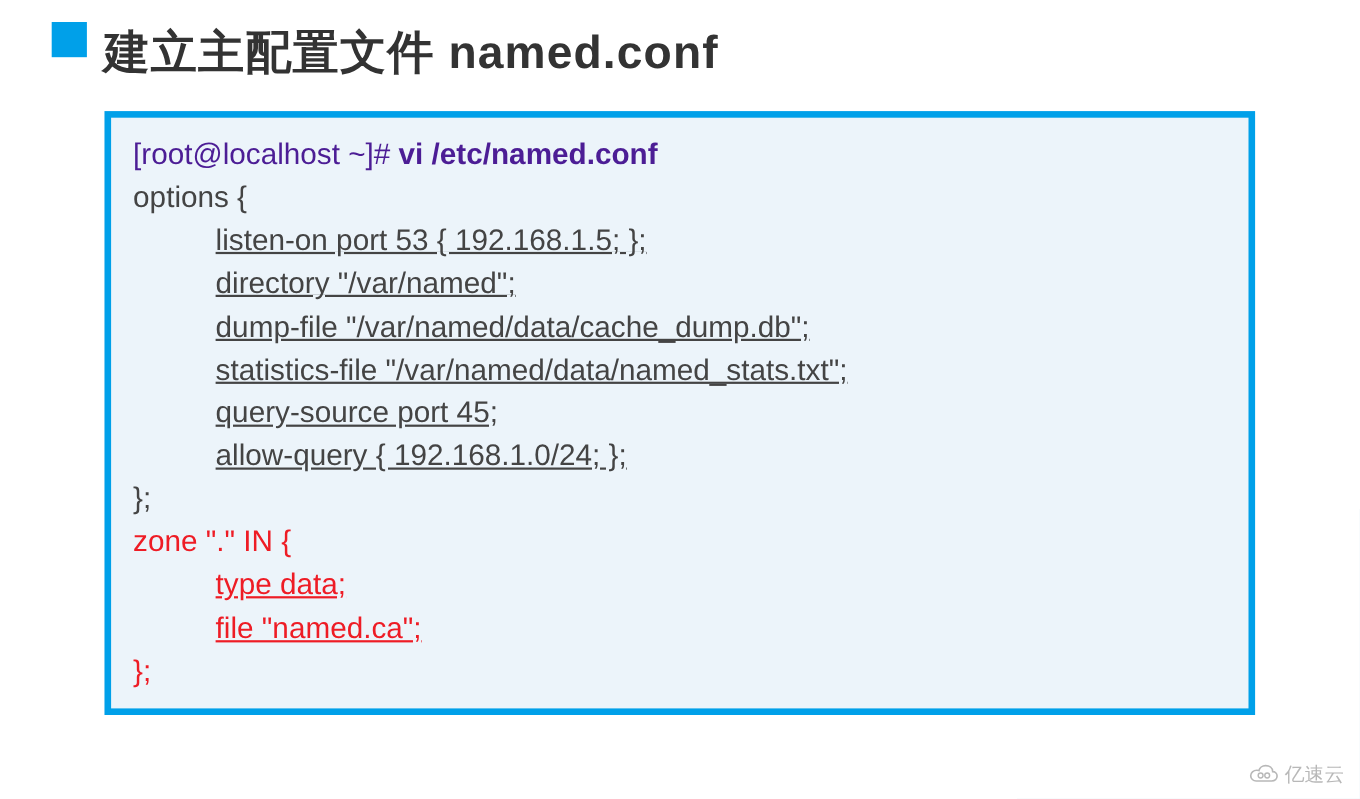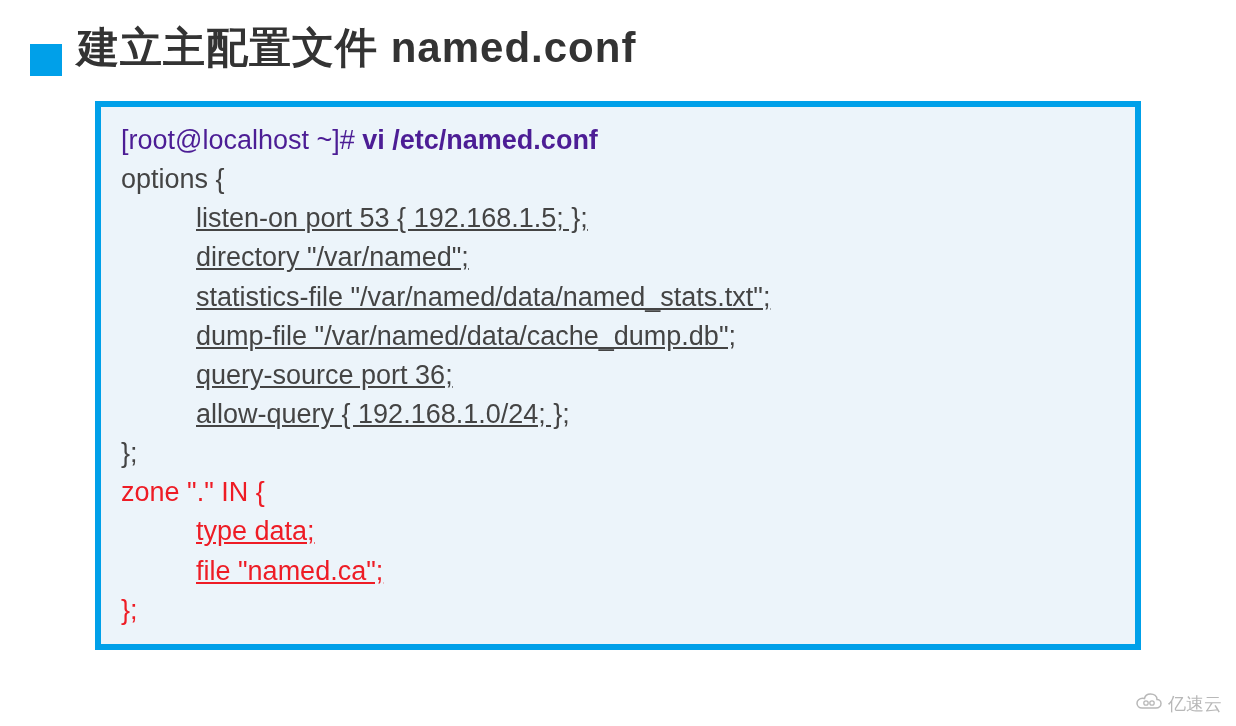--- a/index.html
+++ b/index.html
@@ -10,22 +10,23 @@
     body {
       background: #ffffff;
       width: 1236px;
       height: 726px;
       font-family: "Microsoft YaHei", "Helvetica Neue", Arial, sans-serif;
       position: relative;
       overflow: hidden;
     }
     .heading {
       display: flex;
-      align-items: flex-end;
+      align-items: flex-start;
       padding: 20px 30px 15px 30px;
+      margin-left: 17px;
     }
     .bullet-square {
       width: 32px;
       height: 32px;
       background: #00a0e9;
       margin-right: 15px;
       flex-shrink: 0;
     }
     .heading-text {
       font-size: 42px;
@@ -55,21 +56,21 @@
       text-decoration: underline;
     }
     .red {
       color: #ee1c25;
     }
     .watermark {
       position: absolute;
       right: 14px;
       bottom: 10px;
       display: flex;
-      align-items: flex-start;
+      align-items: center;
       color: #b8b8b8;
       font-size: 18px;
       font-family: Arial, sans-serif;
       margin-top: 22px;
     }
     .watermark-icon {
       width: 28px;
       height: 20px;
       margin-right: 5px;
       position: relative;
@@ -87,23 +88,23 @@
   <span class="heading-text">建立主配置文件 named.conf</span>
 </div>
 
 <div class="code-box">
   <div class="prompt-line">
     <span>[root@localhost ~]# </span><span class="bold">vi /etc/named.conf</span>
   </div>
   <div>options {</div>
   <span class="indented">listen-on port 53 { 192.168.1.5; };</span>
   <span class="indented">directory  "/var/named";</span>
+  <span class="indented">dump-file  "/var/named/data/cache_dump.db";</span>
   <span class="indented">statistics-file  "/var/named/data/named_stats.txt";</span>
-  <span class="indented">dump-file  "/var/named/data/cache_dump.db";</span>
-  <span class="indented">query-source  port 36;</span>
+  <span class="indented">query-source  port 45;</span>
   <span class="indented">allow-query  { 192.168.1.0/24; };</span>
   <div>};</div>
   <div class="red">zone "." IN {</div>
   <span class="indented red">type data;</span>
   <span class="indented red">file "named.ca";</span>
   <div class="red">};</div>
 </div>
 
 <div class="watermark">
   <span class="watermark-icon">

